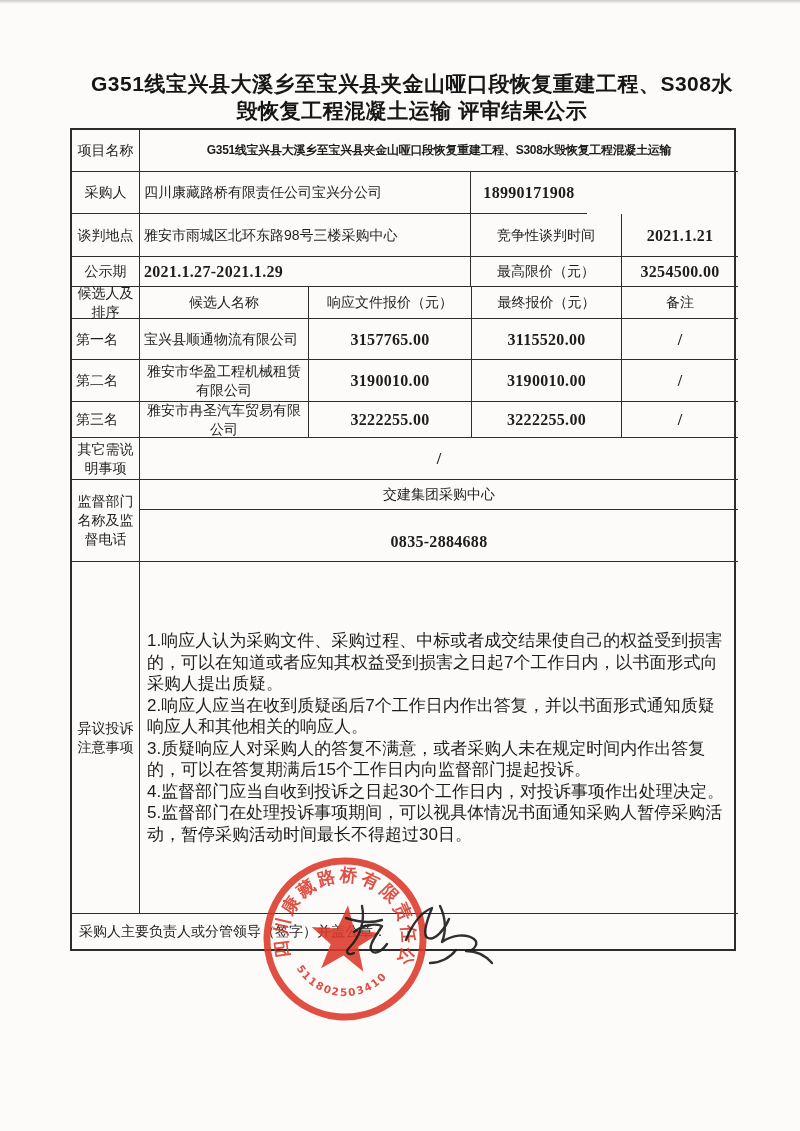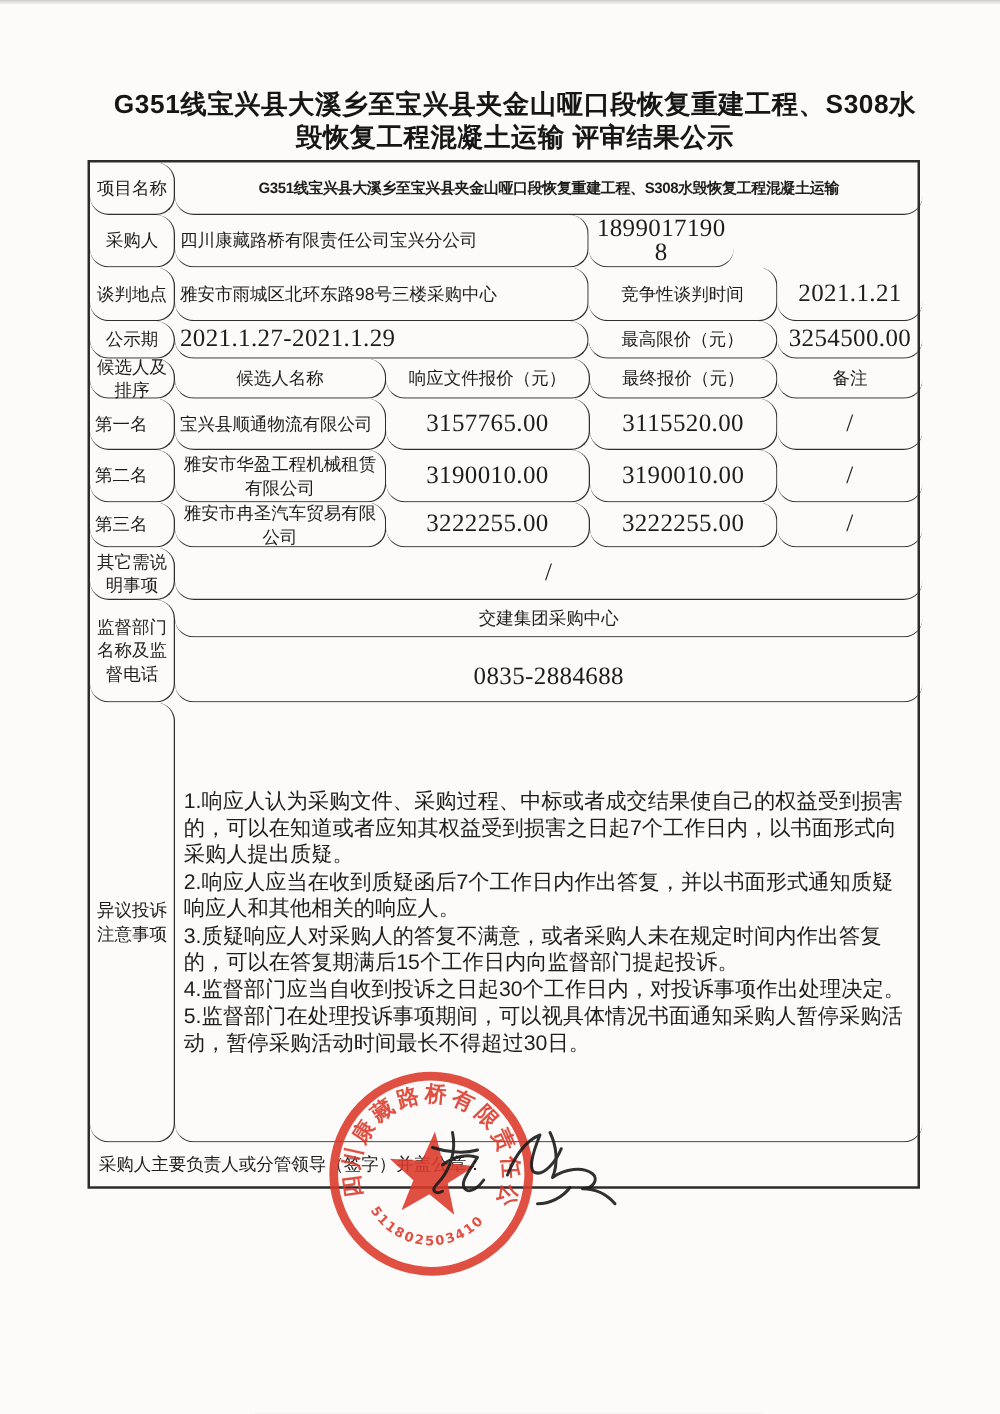--- a/index.html
+++ b/index.html
@@ -19,27 +19,26 @@
     position:absolute; left:70px; top:128px; width:666px; height:823px;
     border:2px solid #2c2c2c; background:transparent;
     display:flex; flex-direction:column;
   }
   .row{ display:flex; width:100%; }
   .c{
     border-right:1.5px solid #2e2e2e; border-bottom:1.5px solid #2e2e2e;
     display:flex; align-items:center; justify-content:center;
     font-size:14px; line-height:19px; text-align:center; padding:2px 4px;
     word-break:break-all;
-    border-radius:15px;
   }
   .c:last-child{ border-right:none; }
   .row:last-child .c{ border-bottom:none; }
   .left{ justify-content:flex-start; text-align:center; }
   .bold{ font-weight:bold; }
-  .num{ font-family:"Liberation Serif","DejaVu Serif",serif; font-size:20px; letter-spacing:.3px; }
+  .num{ font-family:"Liberation Serif","DejaVu Serif",serif; font-size:16px; letter-spacing:.3px;font-weight:bold; }
   .w-label{ width:68px; flex:none; }
   .w-r1val{ width:598px; flex:none; }
   .w-v2{ width:331px; flex:none; }
   .w-v3{ width:151px; flex:none; }
   .w-v4{ width:116px; flex:none; }
   .w-cname{ width:169px; flex:none; }
   .w-cdoc{ width:163px; flex:none; }
   .w-cfin{ width:150px; flex:none; }
   .w-crem{ width:116px; flex:none; }
   .stack{ width:598px; flex:none; display:flex; flex-direction:column;

